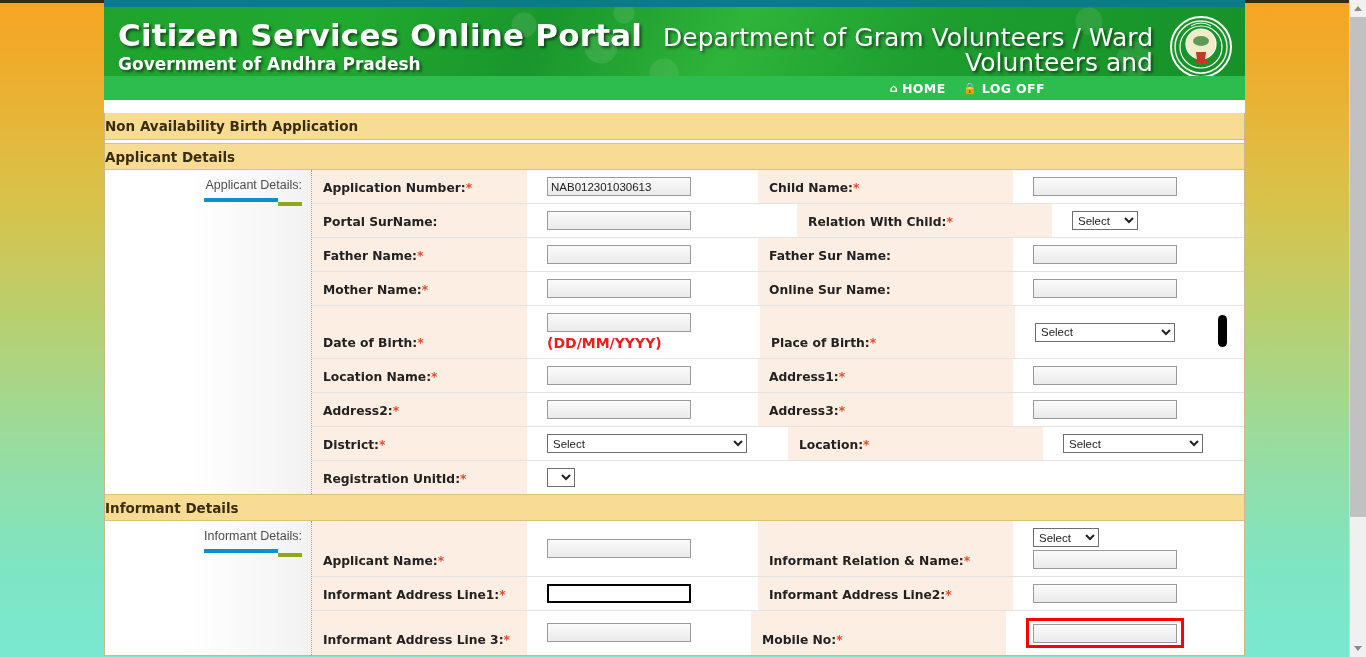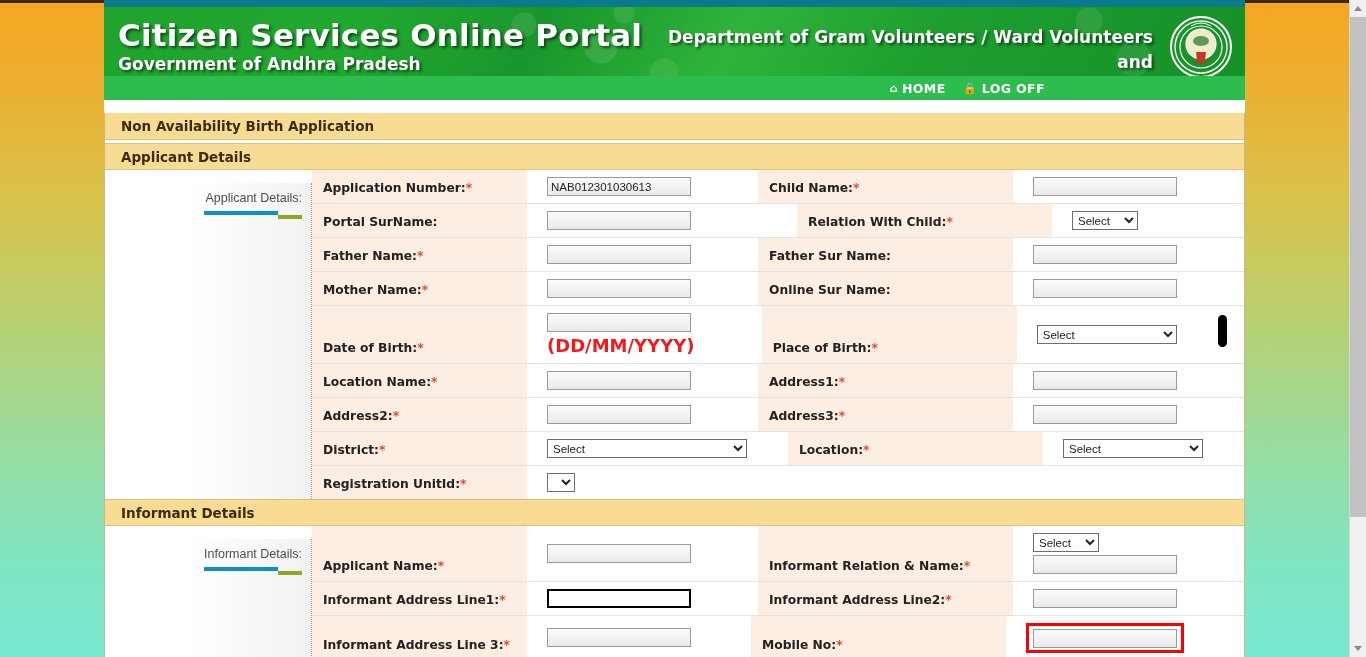--- a/index.html
+++ b/index.html
@@ -46,21 +46,21 @@
   .hdr-sub {
     color: #fff; font-size: 17px; font-weight: bold;
     text-shadow: 2px 2px 3px rgba(0,0,0,.55);
     font-family: "DejaVu Sans", sans-serif;
     line-height: 22px;
   }
   .hdr-right {
     position: absolute; right: 92px; top: 18px; width: 520px; text-align: right;
   }
   .hdr-dept {
-    color: #fff; font-size: 17px; font-weight: bold; line-height: 25px;
+    color: #fff; font-size: 25px; font-weight: normal; line-height: 25px;
     text-shadow: 2px 2px 3px rgba(0,0,0,.55);
     font-family: "DejaVu Sans", sans-serif;
   }
   .emblem {
     position: absolute; right: 12px; top: 7px; width: 64px; height: 68px;
   }
   
   .navbar {
     height: 25px; background: #2dbd4e; position: relative;
     border-bottom: 1px solid #f3f3f3;
@@ -74,33 +74,32 @@
     display: flex; align-items: center; gap: 4px; cursor: pointer;
     font-family: "DejaVu Sans", sans-serif;
   }
   .nav-ico { display: inline-block; line-height: 1; font-size: 11px; }
   .gap-white { height: 12px; background: #fff; }
 
   
   .panel { background: #fff; border: 1px solid #c8b88a; border-top: none; }
   .band {
     background: #f9dc93; border-bottom: 1px solid #d8c27f;
-    height: 27px; line-height: 27px; padding-left: 16px;
+    height: 27px; line-height: 27px; padding-left: 0;
     font-size: 13.5px; font-weight: bold; color: #3a2c10;
     font-family: "DejaVu Sans", sans-serif;
   }
   .band.sub { border-top: 1px solid #d8c27f; }
   .band-spacer { height: 3px; background: #fff; }
 
   .section { display: flex; background: #fff; }
   .side {
     width: 207px; flex: 0 0 207px; position: relative;
     border-right: 1px dotted #9a9a9a;
     background: linear-gradient(to right, #ffffff 40%, #f2f2f2 100%);
-    margin-top: 13px;
   }
   .side-label {
     position: absolute; right: 9px; top: 8px;
     font-size: 12.5px; color: #4d4d4d; font-family: "Liberation Sans", sans-serif;
   }
   .side-bar-blue {
     position: absolute; right: 33px; top: 28px; width: 74px; height: 4px; background: #0d8ecf;
   }
   .side-bar-olive {
     position: absolute; right: 9px; top: 32px; width: 24px; height: 4px; background: #8fa61e;
@@ -133,21 +132,21 @@
   select.sel {
     height: 19px; border: 1px solid #6e6e6e; background: #fff;
     font-size: 11.5px; font-family: "Liberation Sans", sans-serif;
     padding: 0 1px; color: #222; outline: none;
   }
   select.sel.s-med  { width: 66px; }
   select.sel.s-wide { width: 140px; }
   select.sel.s-xwide{ width: 200px; }
   select.sel.s-tiny { width: 28px; }
   .dob-hint {
-    color: #ee1c1c; font-weight: bold; font-size: 18px; margin-top: 3px;
+    color: #ee1c1c; font-weight: bold; font-size: 14px; margin-top: 3px;
     font-family: "DejaVu Sans", sans-serif;
   }
   .stack { display: flex; flex-direction: column; gap: 3px; }
   .hl-wrap {
     display: inline-block; border: 3px solid #ff0000; padding: 2px 4px;
     width: 158px;
   }
   .hl-wrap input.txt { width: 144px; }
 
   

